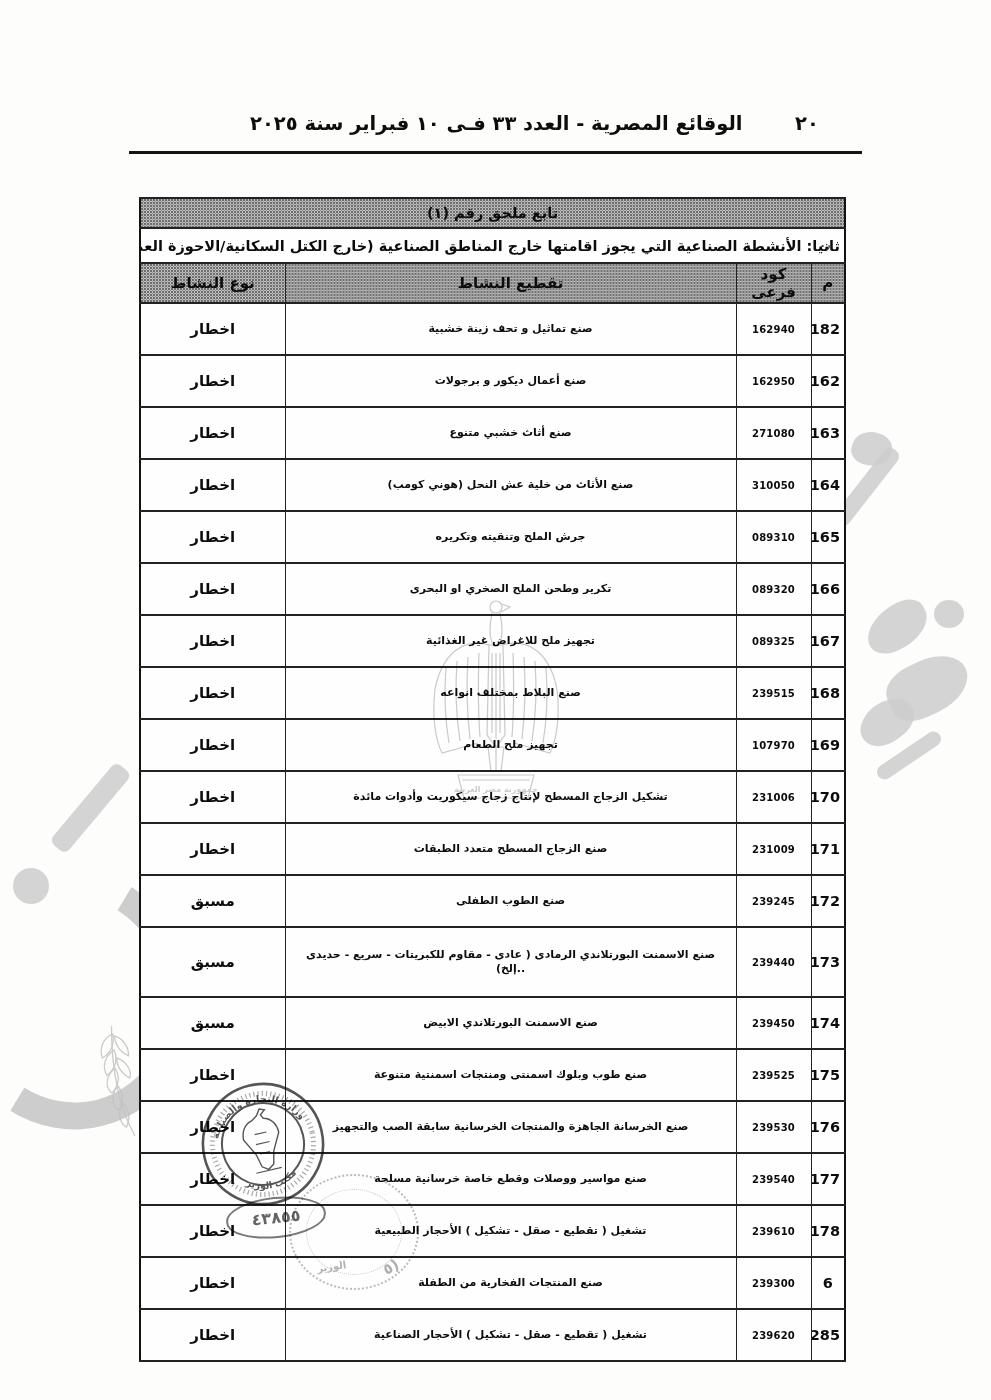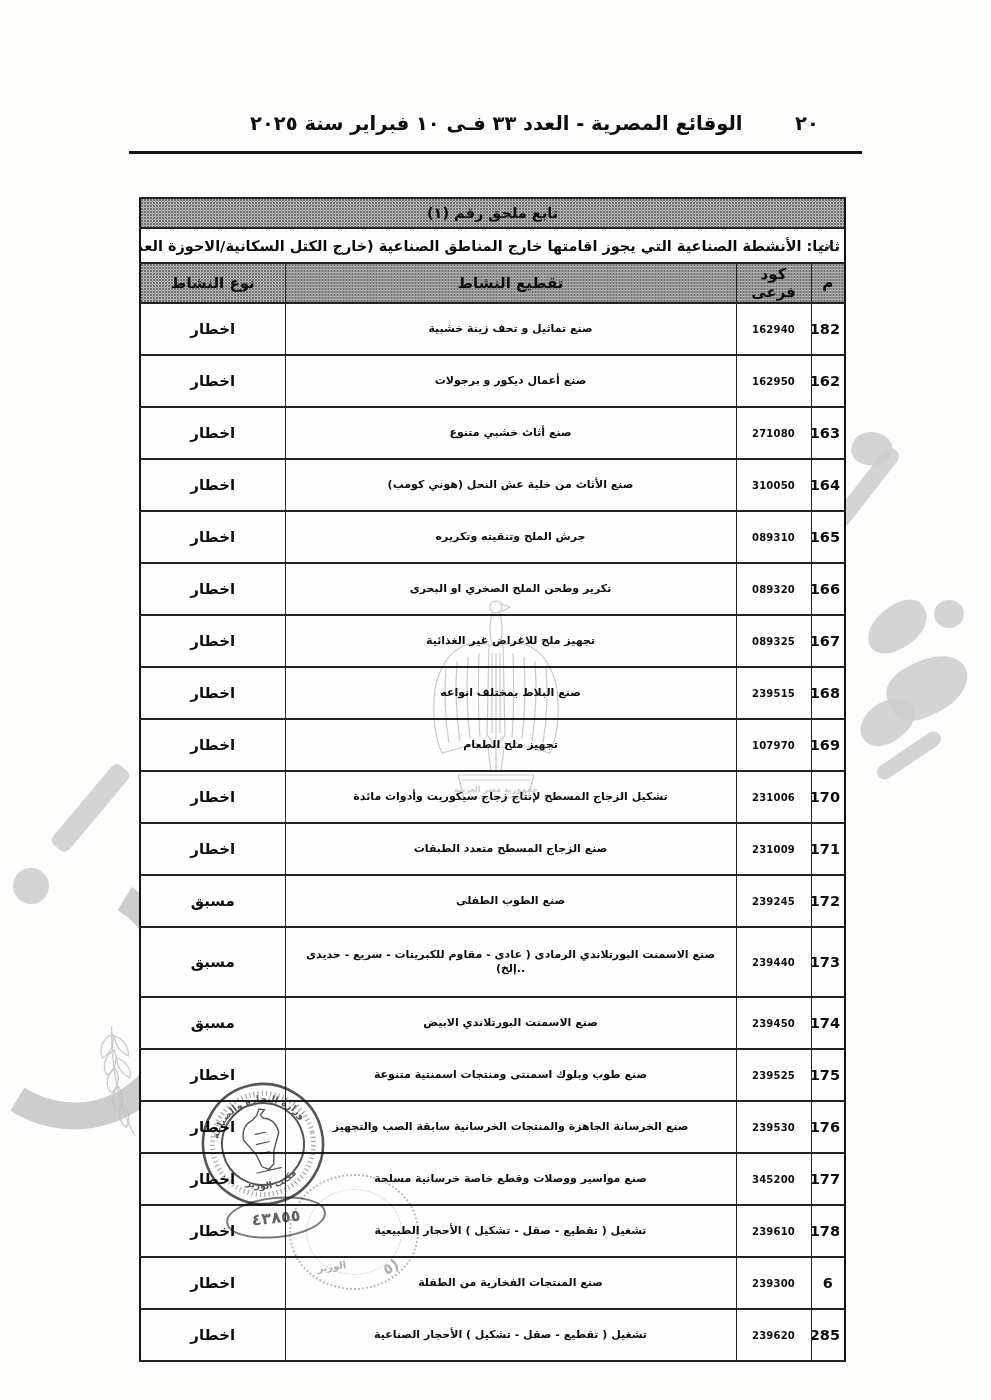--- a/index.html
+++ b/index.html
@@ -249,21 +249,21 @@
           <td class="c-type">اخطار</td>
         </tr>
       <tr class="t-row">
           <td class="c-serial">176</td>
           <td class="c-code">239530</td>
           <td class="c-name">صنع الخرسانة الجاهزة والمنتجات الخرسانية سابقة الصب والتجهيز</td>
           <td class="c-type">اخطار</td>
         </tr>
       <tr class="t-row">
           <td class="c-serial">177</td>
-          <td class="c-code">345200</td>
+          <td class="c-code">239540</td>
           <td class="c-name">صنع مواسير ووصلات وقطع خاصة خرسانية مسلحة</td>
           <td class="c-type">اخطار</td>
         </tr>
       <tr class="t-row">
           <td class="c-serial">178</td>
           <td class="c-code">239610</td>
           <td class="c-name">تشغيل ( تقطيع - صقل - تشكيل ) الأحجار الطبيعية</td>
           <td class="c-type">اخطار</td>
         </tr>
       <tr class="t-row">

